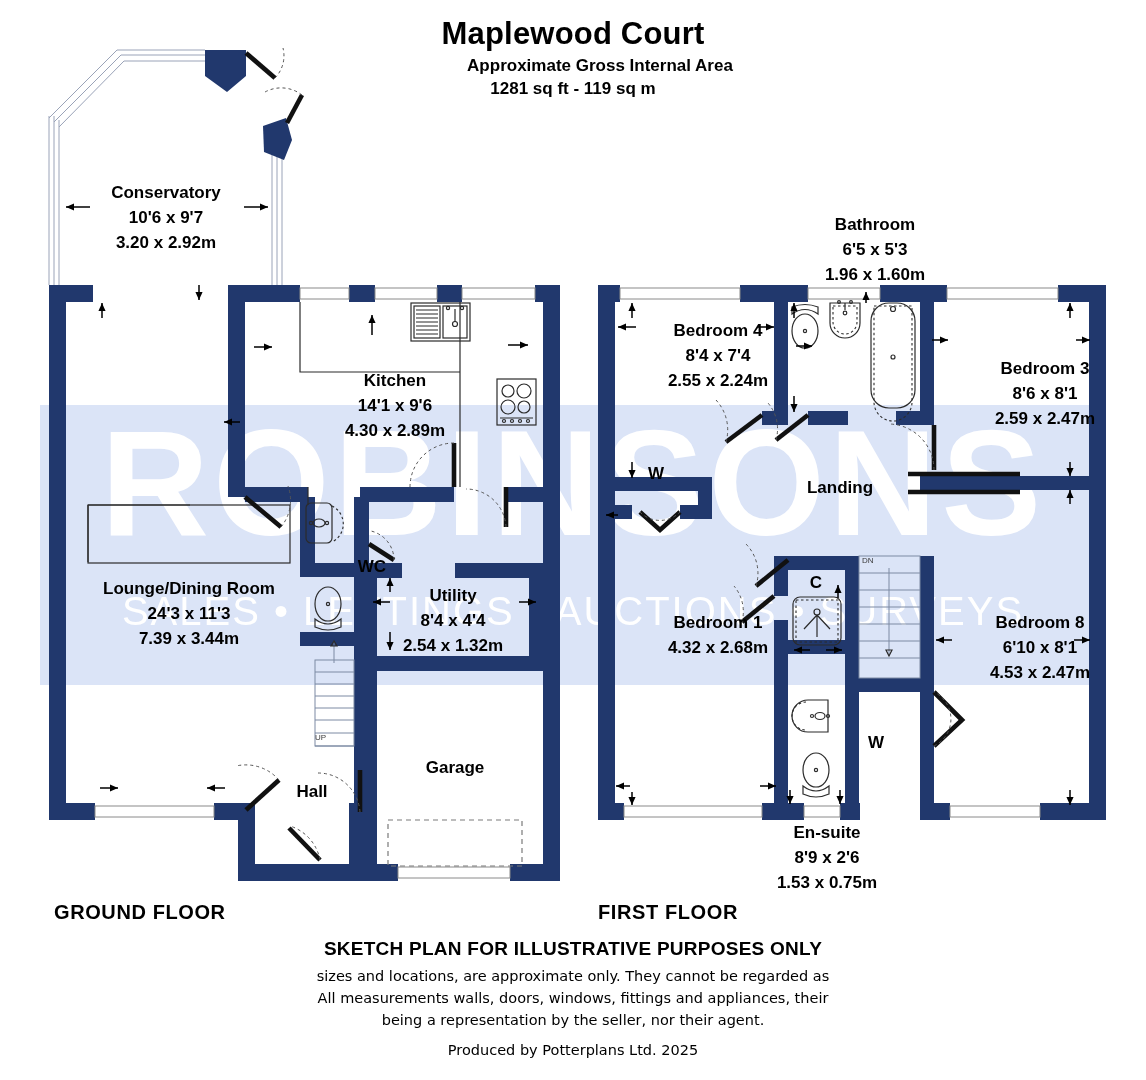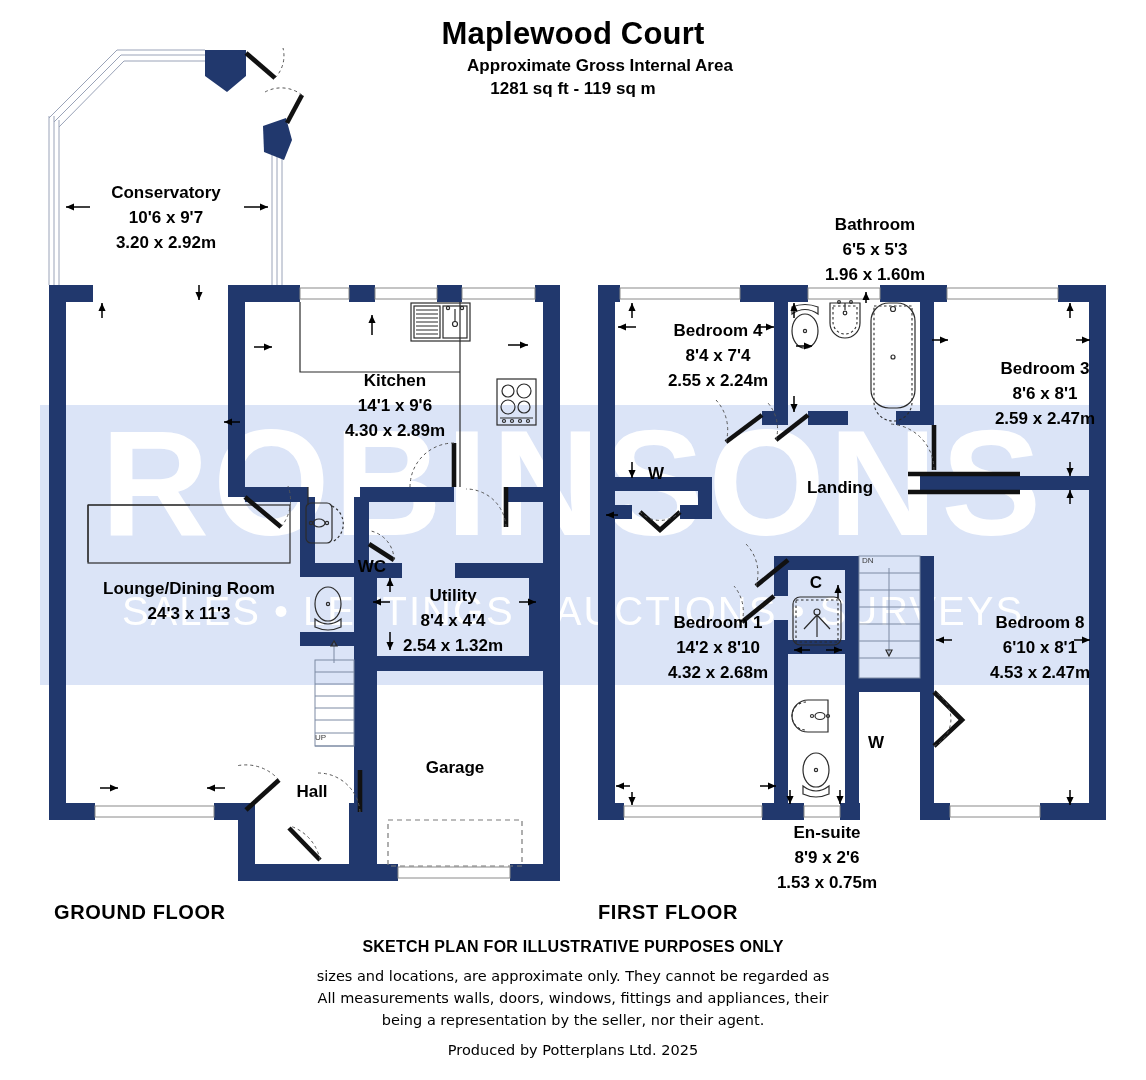--- a/index.html
+++ b/index.html
@@ -14,21 +14,21 @@
   .ttl{position:absolute;text-align:center;font-weight:bold;}
   #title{left:0;top:16px;width:1146px;font-size:31px;letter-spacing:.2px;}
   #sub1{left:0;top:56px;width:1146px;font-size:17px;padding-left:27px;}
   #sub2{left:0;top:79px;width:1146px;font-size:17px;}
 
   .floorlbl{position:absolute;font-size:20px;font-weight:bold;letter-spacing:.6px;}
   #gf-lbl{left:54px;top:901px;}
   #ff-lbl{left:598px;top:901px;}
 
   .foot{position:absolute;text-align:center;width:1146px;left:0;}
-  #f1{top:938px;font-size:16px;font-weight:bold;letter-spacing:.25px;}
+  #f1{top:938px;font-size:19px;font-weight:bold;letter-spacing:.25px;}
   #f2{top:965px;font-size:14.5px;line-height:22px;font-family:"DejaVu Sans",sans-serif;}
   #f3{top:1042px;font-size:14.5px;font-family:"DejaVu Sans",sans-serif;}
 
   .rlbl{position:absolute;text-align:center;font-weight:bold;line-height:25px;white-space:nowrap;}
   .rlbl .n{font-size:17px;}
   .rlbl .d{font-size:17px;}
   .rsm{position:absolute;text-align:center;font-weight:bold;font-size:17px;white-space:nowrap;}
   .tiny{position:absolute;font-size:8px;font-family:"Liberation Sans",sans-serif;color:#3a3a3a;text-align:left;}
 </style>
 </head>
@@ -404,20 +404,21 @@
 
   <div class="rlbl" style="left:275px;top:368px;width:240px;">
     <div class="n">Kitchen</div>
     <div class="d">14'1 x 9'6</div>
     <div class="d">4.30 x 2.89m</div>
   </div>
 
   <div class="rlbl" style="left:64px;top:576px;width:250px;">
     <div class="n">Lounge/Dining Room</div>
     <div class="d">24'3 x 11'3</div>
+    <div class="d">7.39 x 3.44m</div>
   </div>
 
   <div class="rlbl" style="left:363px;top:583px;width:180px;">
     <div class="n">Utility</div>
     <div class="d">8'4 x 4'4</div>
     <div class="d">2.54 x 1.32m</div>
   </div>
 
   <div class="rsm" style="left:300px;top:557px;width:62px;padding-left:41px;">WC</div>
   <div class="rsm" style="left:278px;top:782px;width:68px;">Hall</div>
@@ -437,21 +438,20 @@
   </div>
 
   <div class="rlbl" style="left:940px;top:356px;width:210px;">
     <div class="n">Bedroom 3</div>
     <div class="d">8'6 x 8'1</div>
     <div class="d">2.59 x 2.47m</div>
   </div>
 
   <div class="rlbl" style="left:614px;top:610px;width:208px;">
     <div class="n">Bedroom 1</div>
-    <div class="d">14'2 x 8'10</div>
     <div class="d">4.32 x 2.68m</div>
   </div>
 
   <div class="rlbl" style="left:936px;top:610px;width:208px;">
     <div class="n">Bedroom 8</div>
     <div class="d">6'10 x 8'1</div>
     <div class="d">4.53 x 2.47m</div>
   </div>
 
   <div class="rlbl" style="left:712px;top:820px;width:230px;">

